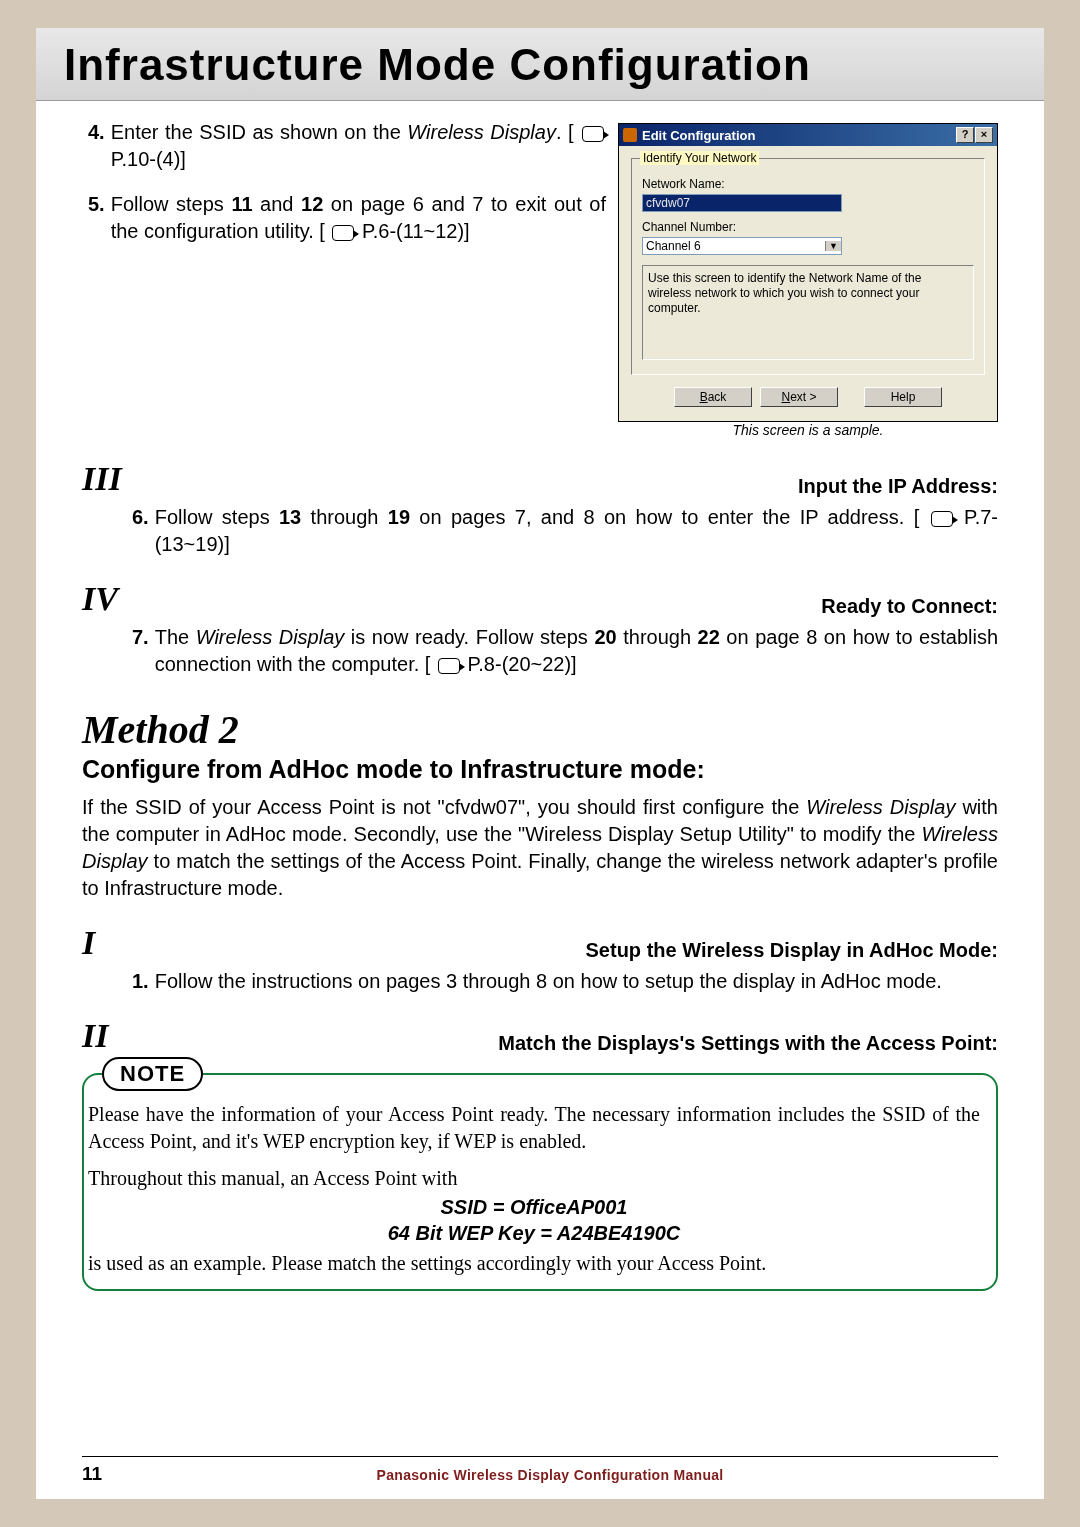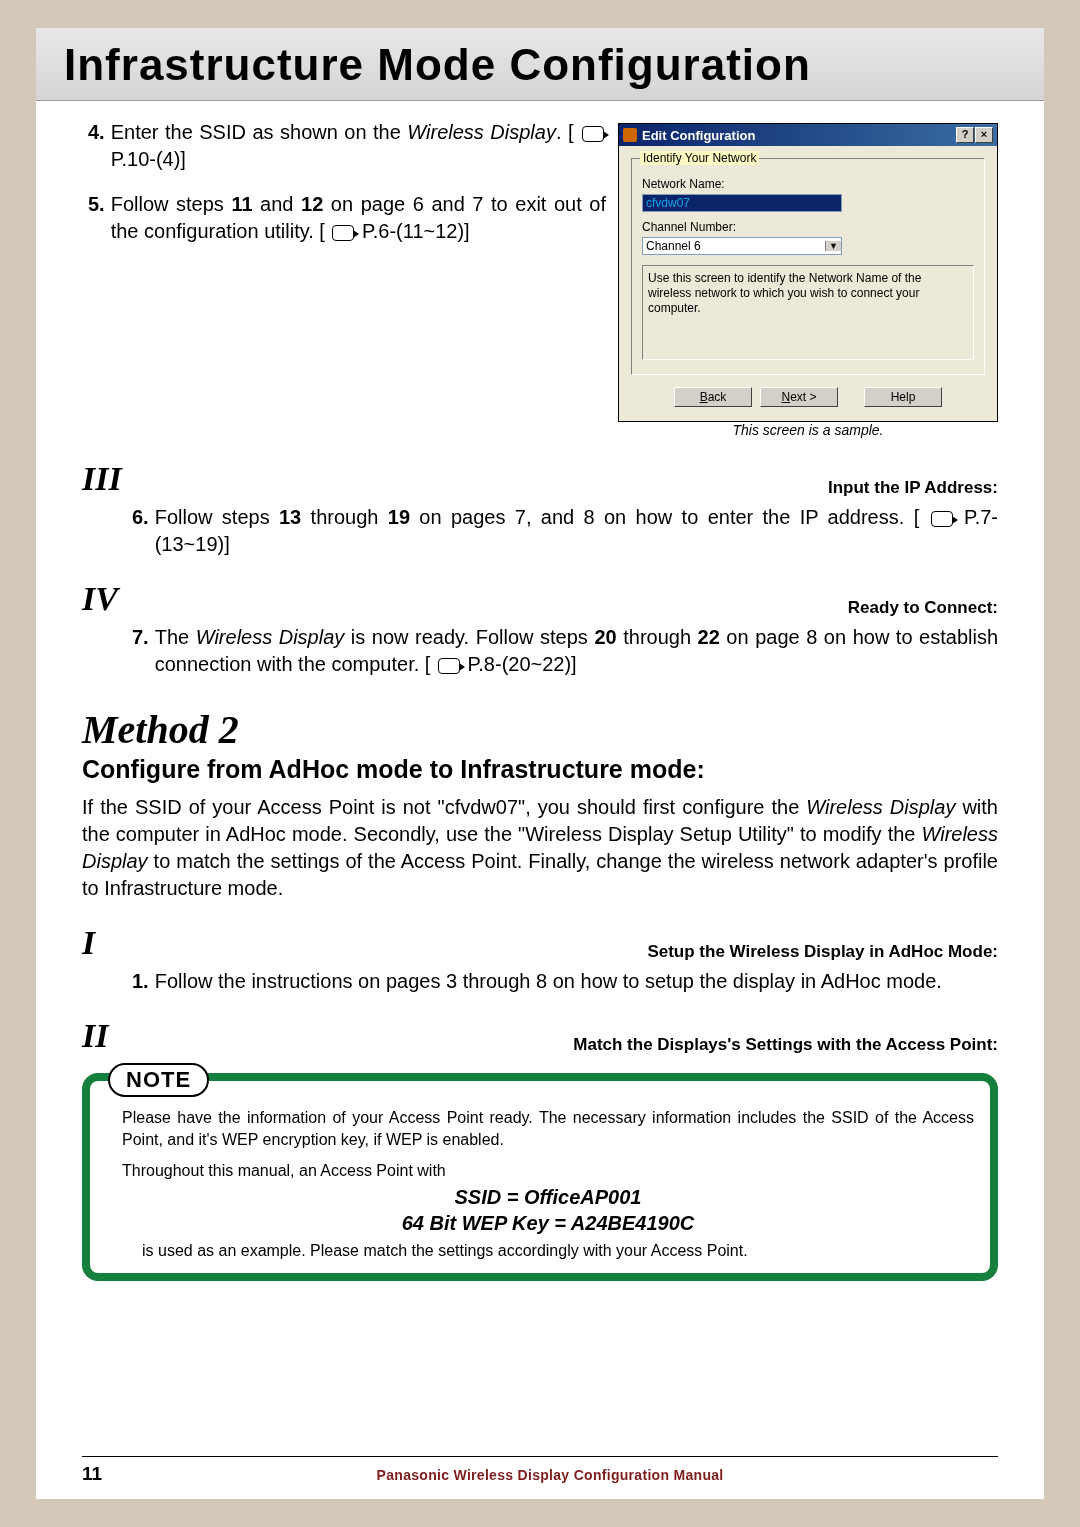--- a/index.html
+++ b/index.html
@@ -123,21 +123,21 @@
     font-size: 12px;
   }
   .fld-label { font-size: 12px; margin-top: 8px; margin-bottom: 3px; display: block; }
   .fld-input {
     width: 200px;
     font-size: 12px;
     padding: 1px 3px;
     border: 1px solid #7f9db9;
     background: #fff;
   }
-  .fld-input.sel { background: #0a246a; color: #0ea5e9; }
+  .fld-input.sel { background: #0a246a; color: #e5e5e5; }
   .fld-select {
     width: 200px;
     display: flex;
     border: 1px solid #7f9db9;
     background: #fff;
     align-items: center;
   }
   .fld-select span { flex: 1; padding: 1px 3px; font-size: 12px; }
   .fld-select .dd {
     width: 16px; background: #d4d0c8;
@@ -187,21 +187,21 @@
   }
   .roman {
     font-family: "Times New Roman", serif;
     font-style: italic;
     font-weight: bold;
     font-size: 34px;
     width: 44px;
   }
   .roman-title {
     font-weight: bold;
-    font-size: 17px;
+    font-size: 20px;
   }
   .full-step {
     display: flex;
     gap: 6px;
     font-size: 20px;
     line-height: 1.35;
     margin-left: 50px;
     margin-bottom: 6px;
     text-align: justify;
   }
@@ -218,42 +218,43 @@
     font-size: 25px;
     margin-bottom: 10px;
   }
   .para {
     font-size: 20px;
     line-height: 1.35;
     text-align: justify;
     margin-bottom: 8px;
   }
   .note-box {
-    border: 8px solid #15803d;
+    border: 2px solid #15803d;
     border-radius: 16px;
-    padding: 26px 16px 12px 32px;
+    padding: 26px 16px 12px 4px;
     margin-top: 18px;
     position: relative;
   }
   .note-tag {
     position: absolute;
     top: -18px; left: 18px;
     background: #fff;
     border: 2.5px solid #000;
     border-radius: 20px;
     padding: 2px 16px;
     font-weight: bold;
     font-size: 22px;
     letter-spacing: 1px;
   }
   .note-p {
-    font-size: 16px;
+    font-size: 20px;
     line-height: 1.35;
     text-align: justify;
     margin-bottom: 10px;
+    font-family: Liberation Serif, serif;
   }
   .center-bi {
     text-align: center;
     font-style: italic;
     font-weight: bold;
     font-size: 20px;
     line-height: 1.3;
   }
   .footer {
     position: absolute;
@@ -380,21 +381,21 @@
       <div class="roman">II</div>
       <div class="roman-title"> Match the Displays's Settings with the Access Point:</div>
     </div>
 
     <div class="note-box">
       <div class="note-tag">NOTE</div>
       <div class="note-p">Please have the information of your Access Point ready. The necessary information includes the SSID of the Access Point, and it's WEP encryption key,  if WEP is  enabled.</div>
       <div class="note-p" style="margin-bottom:2px;">Throughout this manual, an Access Point with</div>
       <div class="center-bi">SSID = OfficeAP001</div>
       <div class="center-bi">64 Bit WEP Key = A24BE4190C</div>
-      <div class="note-p" style="margin-top:4px;margin-bottom:0;margin-left:20px;">is used as an example. Please match the settings accordingly with your Access Point.</div>
+      <div class="note-p" style="margin-top:4px;margin-bottom:0;">is used as an example. Please match the settings accordingly with your Access Point.</div>
     </div>
 
   </div>
 
   <div class="footer">
     <div class="page-num">11</div>
     <div class="footer-title">Panasonic Wireless Display Configuration Manual</div>
   </div>
 
 </div>

